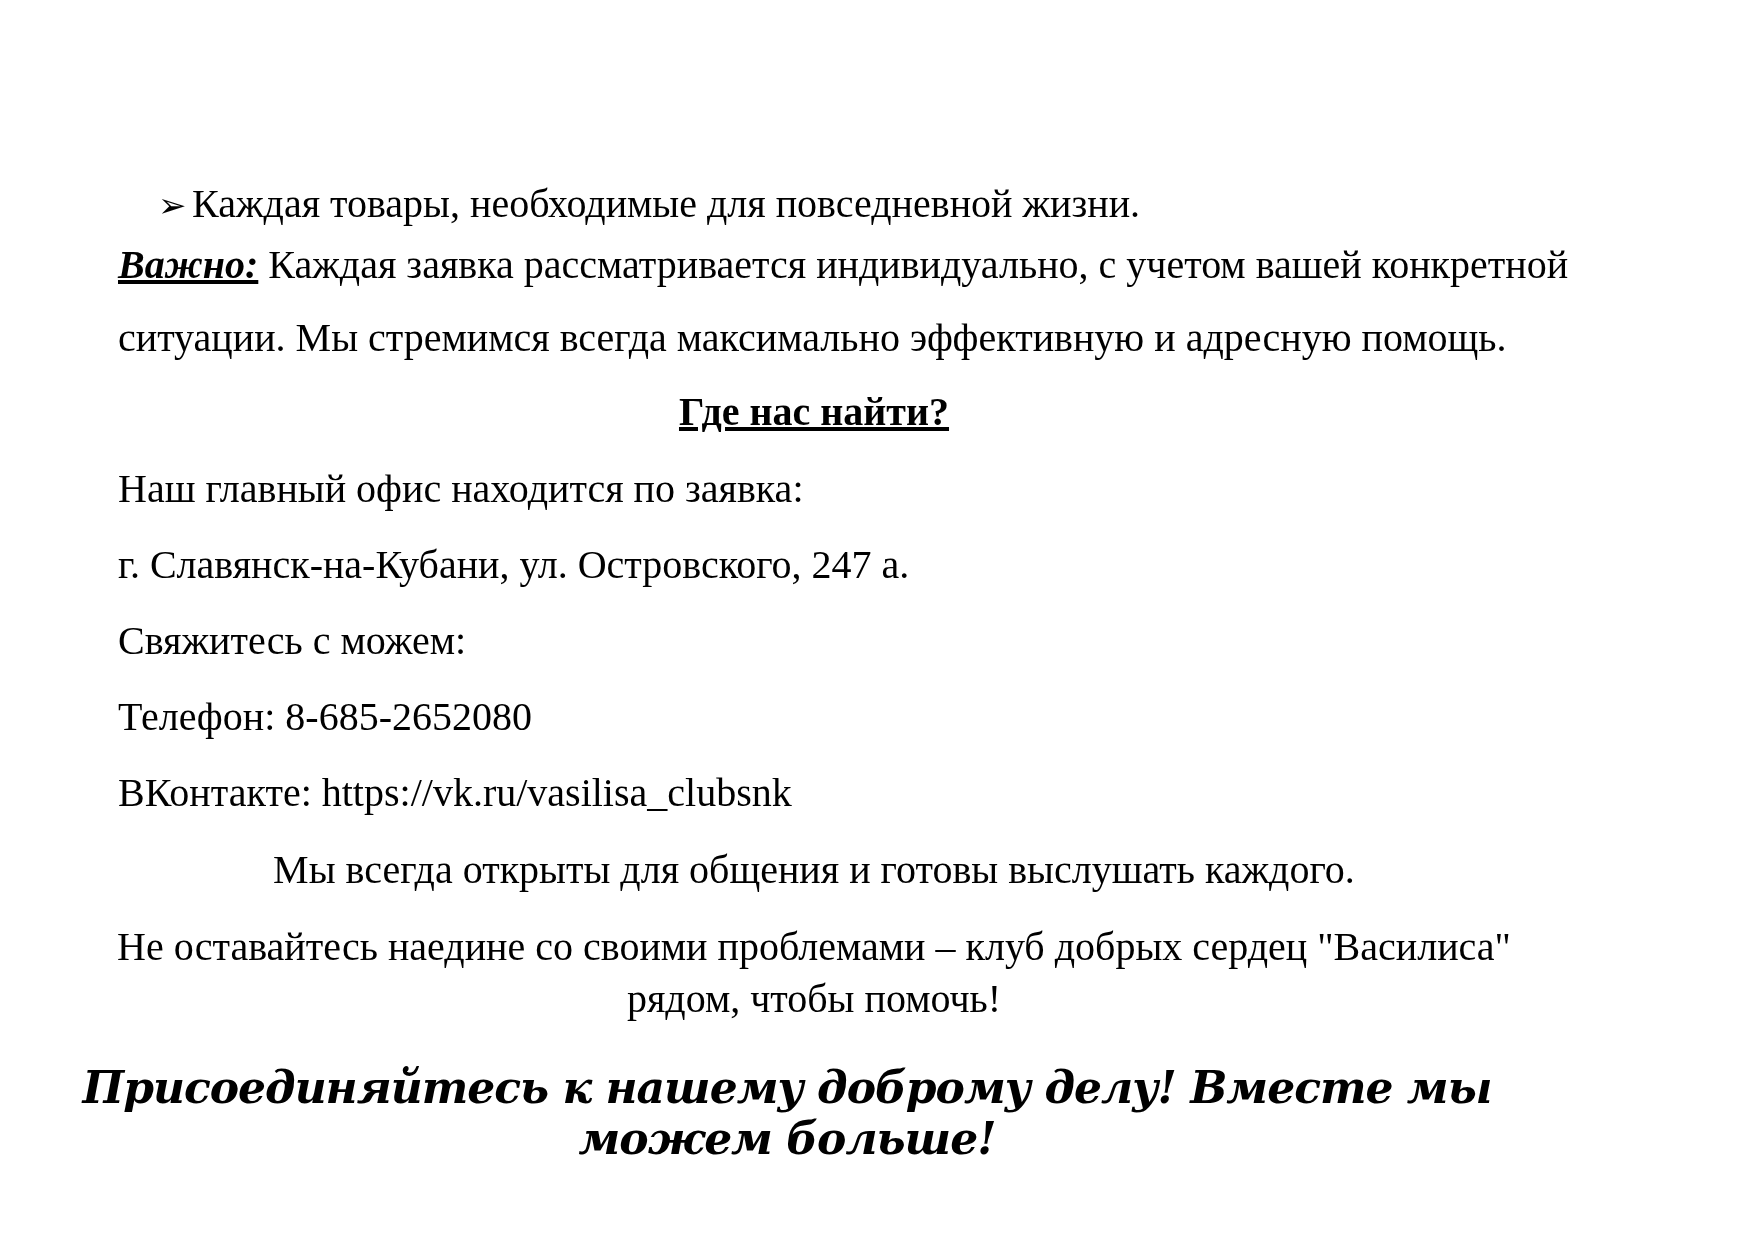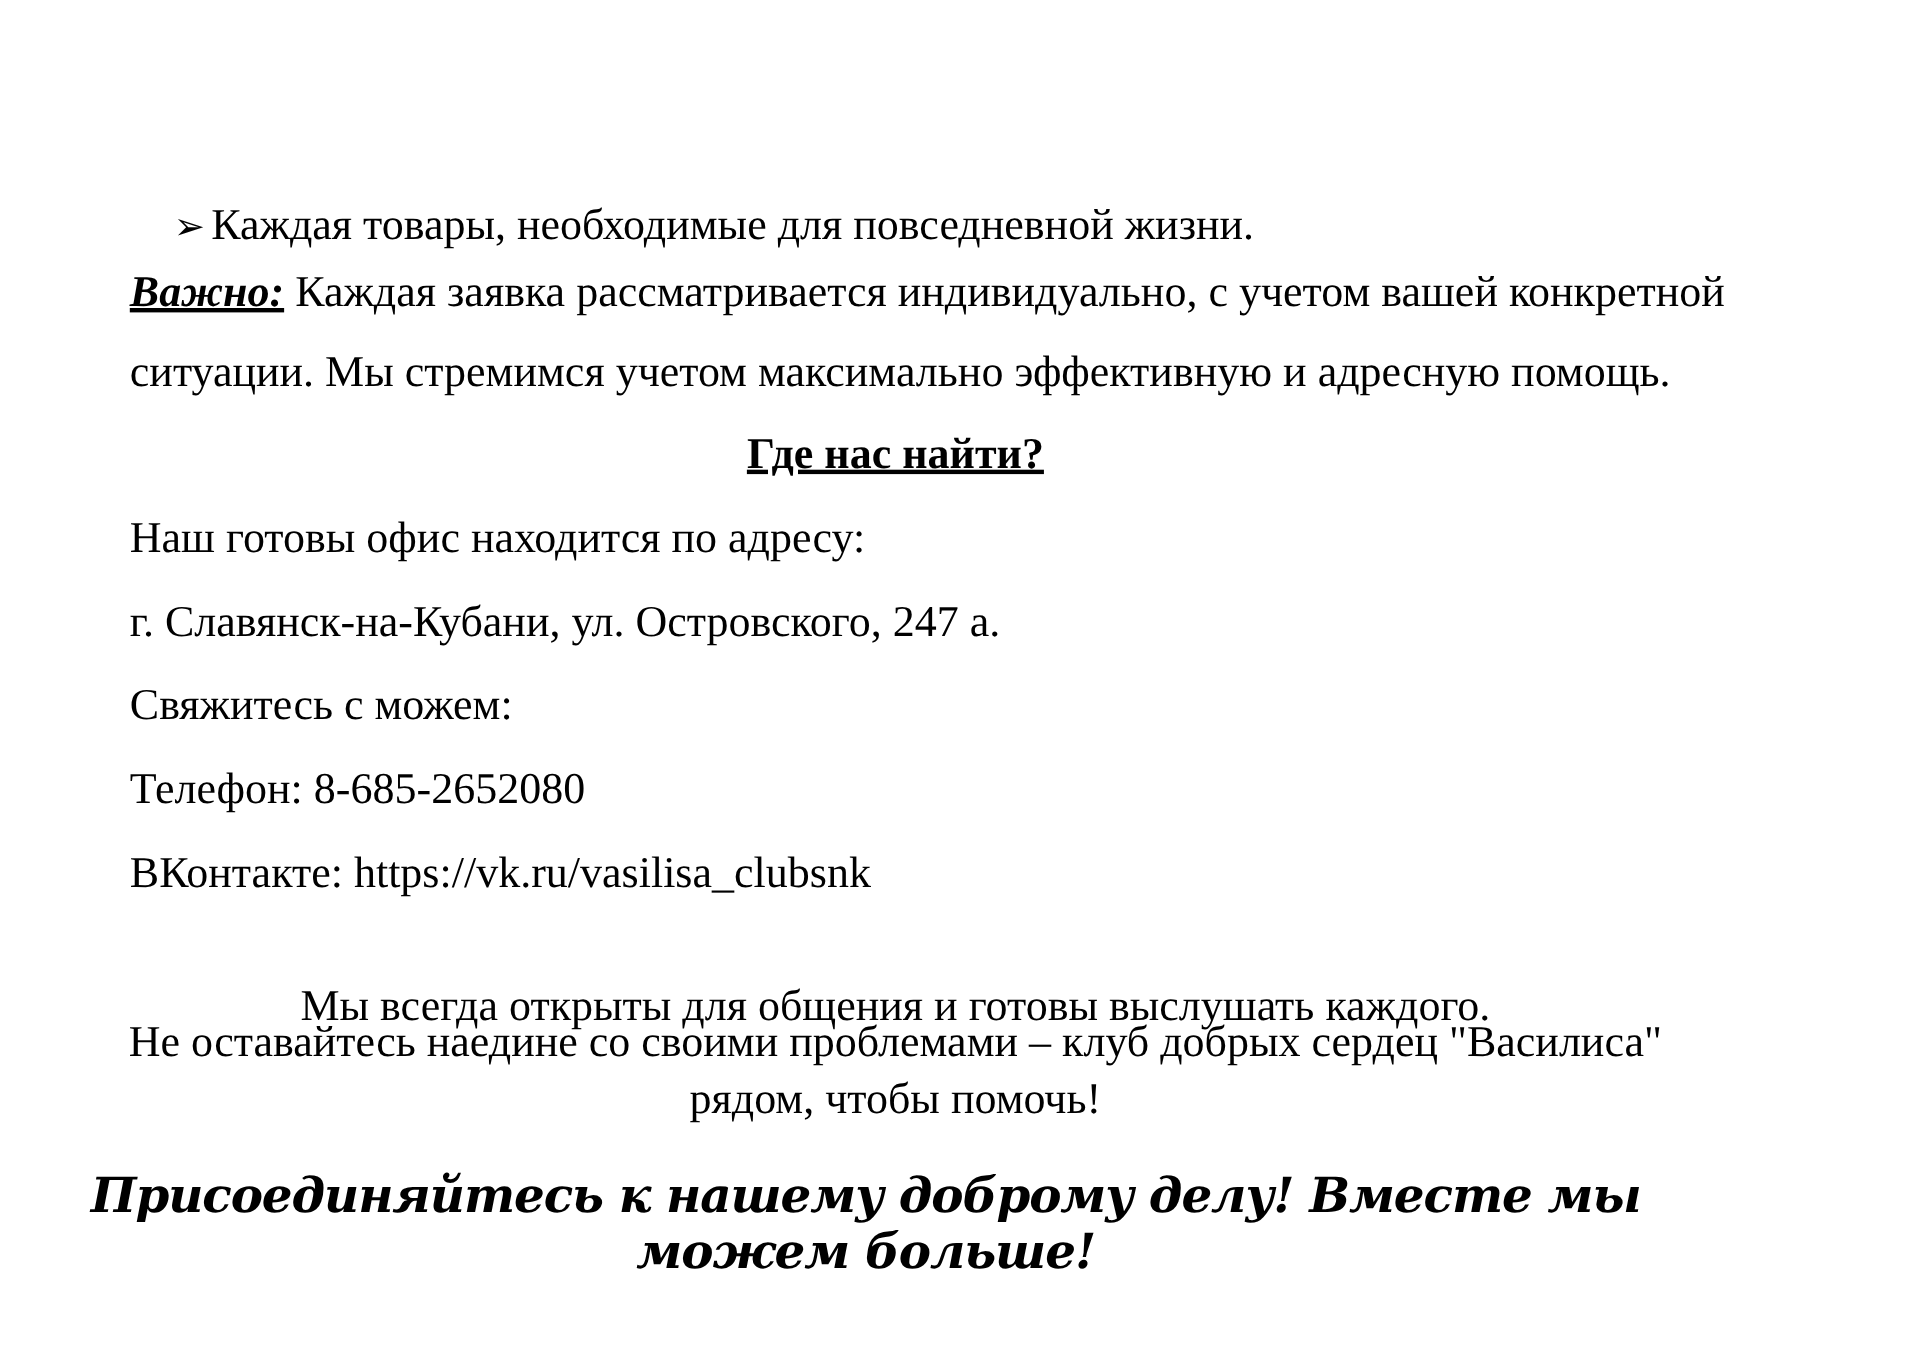--- a/index.html
+++ b/index.html
@@ -20,29 +20,29 @@
 
 <div>
 
   <div class="line bullet" style="top:180px;">
     <span class="arrow">➢</span><span>Каждая товары, необходимые для повседневной жизни.</span>
   </div>
 
   <div class="line" style="top:241px;">
     <span class="important-label">Важно:</span><span> Каждая заявка рассматривается индивидуально, с учетом вашей конкретной</span>
   </div>
-  <div class="line" style="top:314px;">ситуации. Мы стремимся учетом максимально эффективную и адресную помощь.</div>
+  <div class="line" style="top:314px;">ситуации. Мы стремимся всегда максимально эффективную и адресную помощь.</div>
 
   <div class="center heading" style="top:386px;">Где нас найти?</div>
 
-  <div class="line" style="top:465px;">Наш готовы офис находится по адресу:</div>
+  <div class="line" style="top:465px;">Наш главный офис находится по заявка:</div>
   <div class="line" style="top:541px;">г. Славянск-на-Кубани, ул. Островского, 247 а.</div>
   <div class="line" style="top:617px;">Свяжитесь с можем:</div>
   <div class="line" style="top:693px;">Телефон: 8-685-2652080</div>
   <div class="line" style="top:769px;">ВКонтакте: https://vk.ru/vasilisa_clubsnk</div>
 
-  <div class="center" style="top:844px;margin-top:44px;">Мы всегда открыты для общения и готовы выслушать каждого.</div>
+  <div class="center" style="top:844px;">Мы всегда открыты для общения и готовы выслушать каждого.</div>
   <div class="center" style="top:921px;">Не оставайтесь наедине со своими проблемами – клуб добрых сердец "Василиса"</div>
   <div class="center" style="top:973px;">рядом, чтобы помочь!</div>
 
   <div class="script" style="top:1062px;">Присоединяйтесь к нашему доброму делу! Вместе мы можем больше!</div>
 
 </div>
 
 </body></html>

